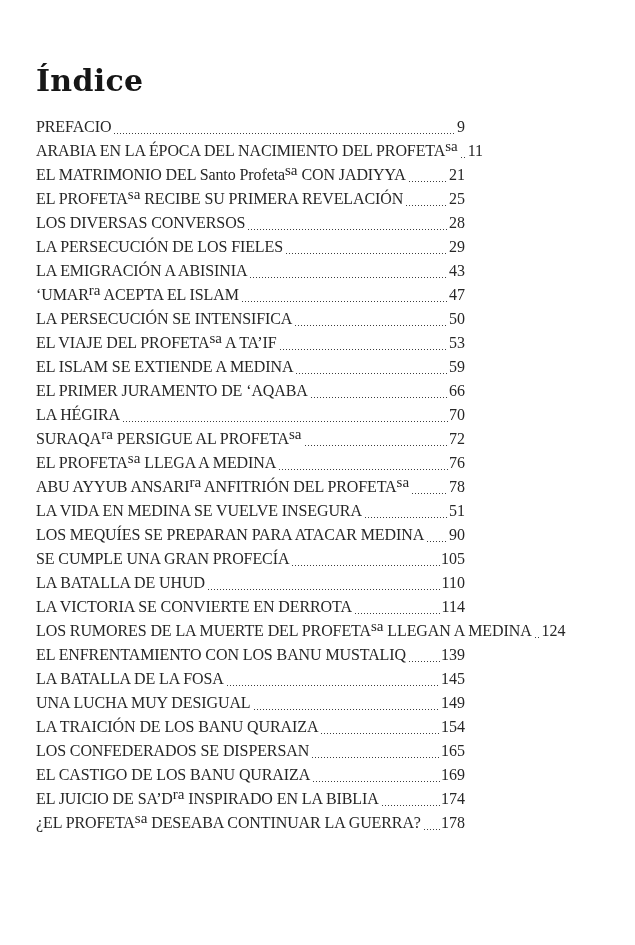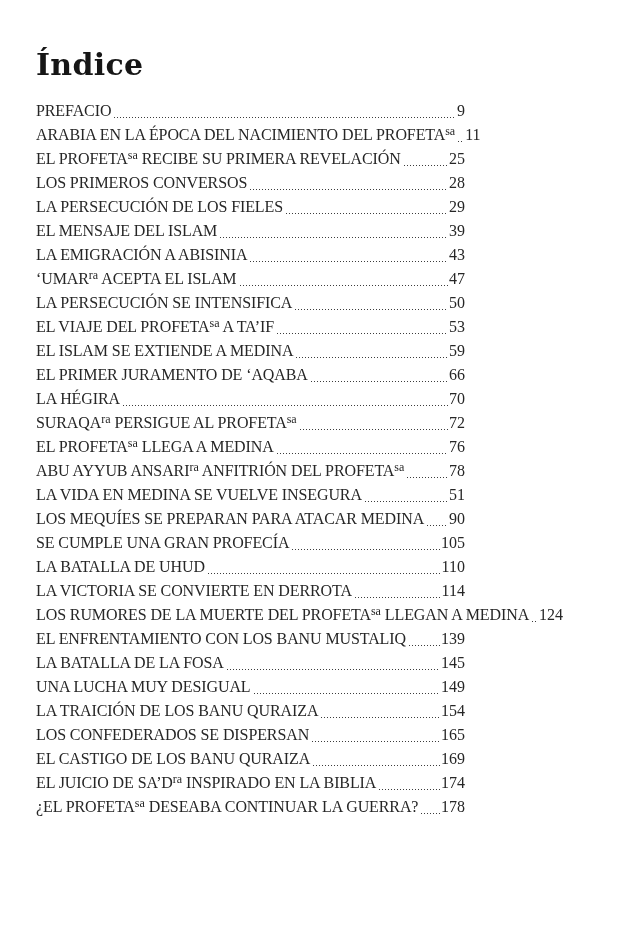--- a/index.html
+++ b/index.html
@@ -12,21 +12,21 @@
     height: 945px;
     overflow: hidden;
     font-family: "Liberation Serif", serif;
     color: var(--text-color, #262626);
     box-sizing: border-box;
   }
   .page {
     box-sizing: border-box;
     width: 523px;
     height: 945px;
-    padding: 48px 58px 0 36px;
+    padding: 64px 58px 0 36px;
     background: var(--bg-color, #ffffff);
   }
   .title {
     font-family: "DejaVu Serif", serif;
     font-weight: bold;
     font-size: 30px;
     line-height: 1.1;
     margin: 0;
     color: #161616;
     letter-spacing: 0.3px;
@@ -40,21 +40,21 @@
     height: 24px;
     line-height: 24px;
     font-size: 16px;
     white-space: nowrap;
   }
   .toc-label {
     flex: 0 0 auto;
     letter-spacing: -0.1px;
   }
   .sup {
-    font-size: 12px;
+    font-size: 15px;
     vertical-align: 5.5px;
     line-height: 0;
     letter-spacing: 0;
   }
   .toc-leader {
     flex: 1 1 auto;
     min-width: 6px;
     height: 1px;
     align-self: flex-end;
     margin: 0 1px 5px 3px;
@@ -81,38 +81,38 @@
         <span class="toc-label"><span>PREFACIO</span></span>
         <span class="toc-leader"></span>
         <span class="toc-page">9</span>
       </div>
       <div class="toc-row">
         <span class="toc-label"><span>ARABIA EN LA ÉPOCA DEL NACIMIENTO DEL PROFETA</span><span class="sup">sa</span></span>
         <span class="toc-leader"></span>
         <span class="toc-page">11</span>
       </div>
       <div class="toc-row">
+        <span class="toc-label"><span>EL MATRIMONIO DEL Santo Profeta</span><span class="sup">sa</span><span> CON JADIYYA</span></span>
+        <span class="toc-leader"></span>
+        <span class="toc-page">21</span>
+      </div>
+      <div class="toc-row">
         <span class="toc-label"><span>EL PROFETA</span><span class="sup">sa</span><span> RECIBE SU PRIMERA REVELACIÓN</span></span>
         <span class="toc-leader"></span>
         <span class="toc-page">25</span>
       </div>
       <div class="toc-row">
-        <span class="toc-label"><span>LOS PRIMEROS CONVERSOS</span></span>
+        <span class="toc-label"><span>LOS DIVERSAS CONVERSOS</span></span>
         <span class="toc-leader"></span>
         <span class="toc-page">28</span>
       </div>
       <div class="toc-row">
         <span class="toc-label"><span>LA PERSECUCIÓN DE LOS FIELES</span></span>
         <span class="toc-leader"></span>
         <span class="toc-page">29</span>
-      </div>
-      <div class="toc-row">
-        <span class="toc-label"><span>EL MENSAJE DEL ISLAM</span></span>
-        <span class="toc-leader"></span>
-        <span class="toc-page">39</span>
       </div>
       <div class="toc-row">
         <span class="toc-label"><span>LA EMIGRACIÓN A ABISINIA</span></span>
         <span class="toc-leader"></span>
         <span class="toc-page">43</span>
       </div>
       <div class="toc-row">
         <span class="toc-label"><span>‘UMAR</span><span class="sup">ra</span><span> ACEPTA EL ISLAM</span></span>
         <span class="toc-leader"></span>
         <span class="toc-page">47</span>

